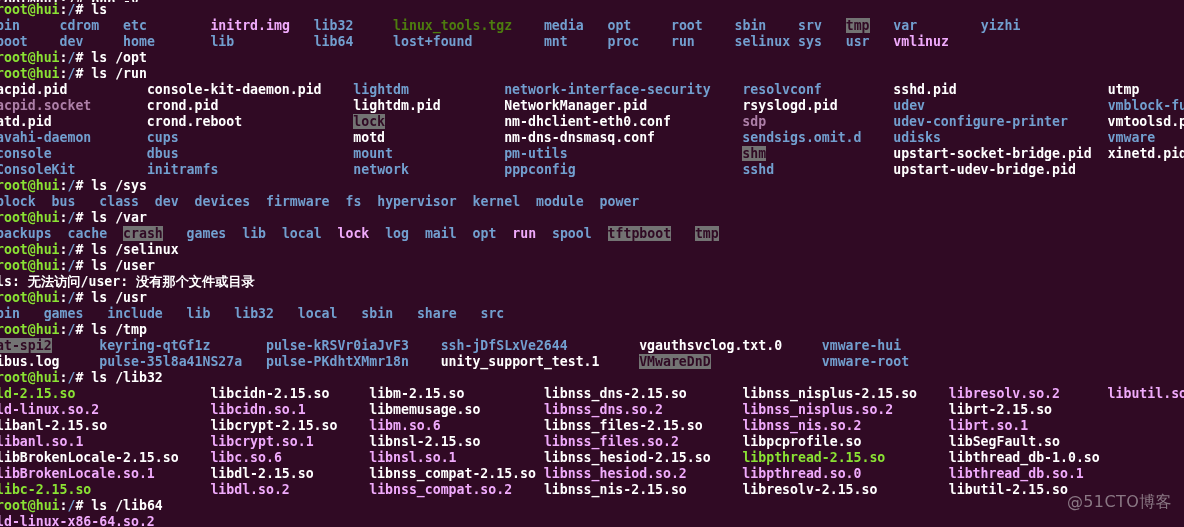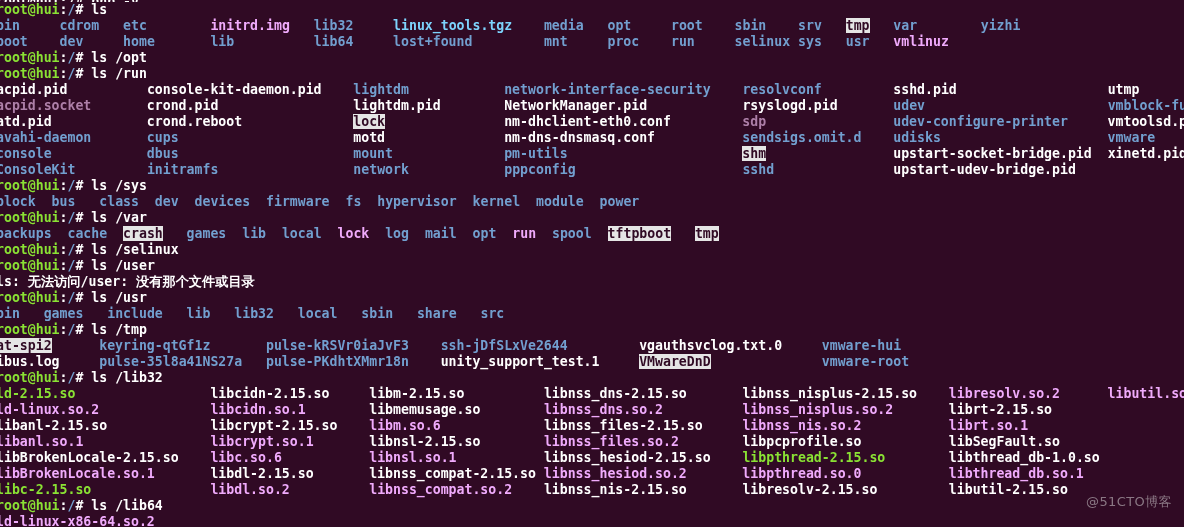--- a/index.html
+++ b/index.html
@@ -28,42 +28,42 @@
     white-space: pre;
   }
   .row {
     height: 16px;
     line-height: 16px;
     white-space: pre;
   }
 
   
   .c-white   { color: #ffffff; }
-  .c-red     { color: #7dd3fc; }
+  .c-red     { color: #4d7c0f; }
   .c-green   { color: #8ae234; }
   .c-blue    { color: #729fcf; }
   .c-magenta { color: #ad7fa8; }
   .c-cyan    { color: #f0abfc; }
   .c-prompt-user { color: #8ae234; }
   .c-prompt-path { color: #729fcf; }
   .c-prompt-sym  { color: #ffffff; }
 
   .hl-green {
-    background: #e5e5e5;
+    background: #737373;
     color: #300a24;
   }
 
   
   #wm-51cto {
     position: absolute;
     right: 12px;
     top: 494px;
     color: #9a8b95;
     font-family: "DejaVu Sans", "Liberation Sans", sans-serif;
-    font-size: 13px;
+    font-size: 16px;
     font-weight: normal;
     letter-spacing: 0.4px;
     opacity: 0.85;
     pointer-events: none;
   }
   #wm-activate {
     position: absolute;
     left: 705px;
     top: 536px;
     color: #bef264;

